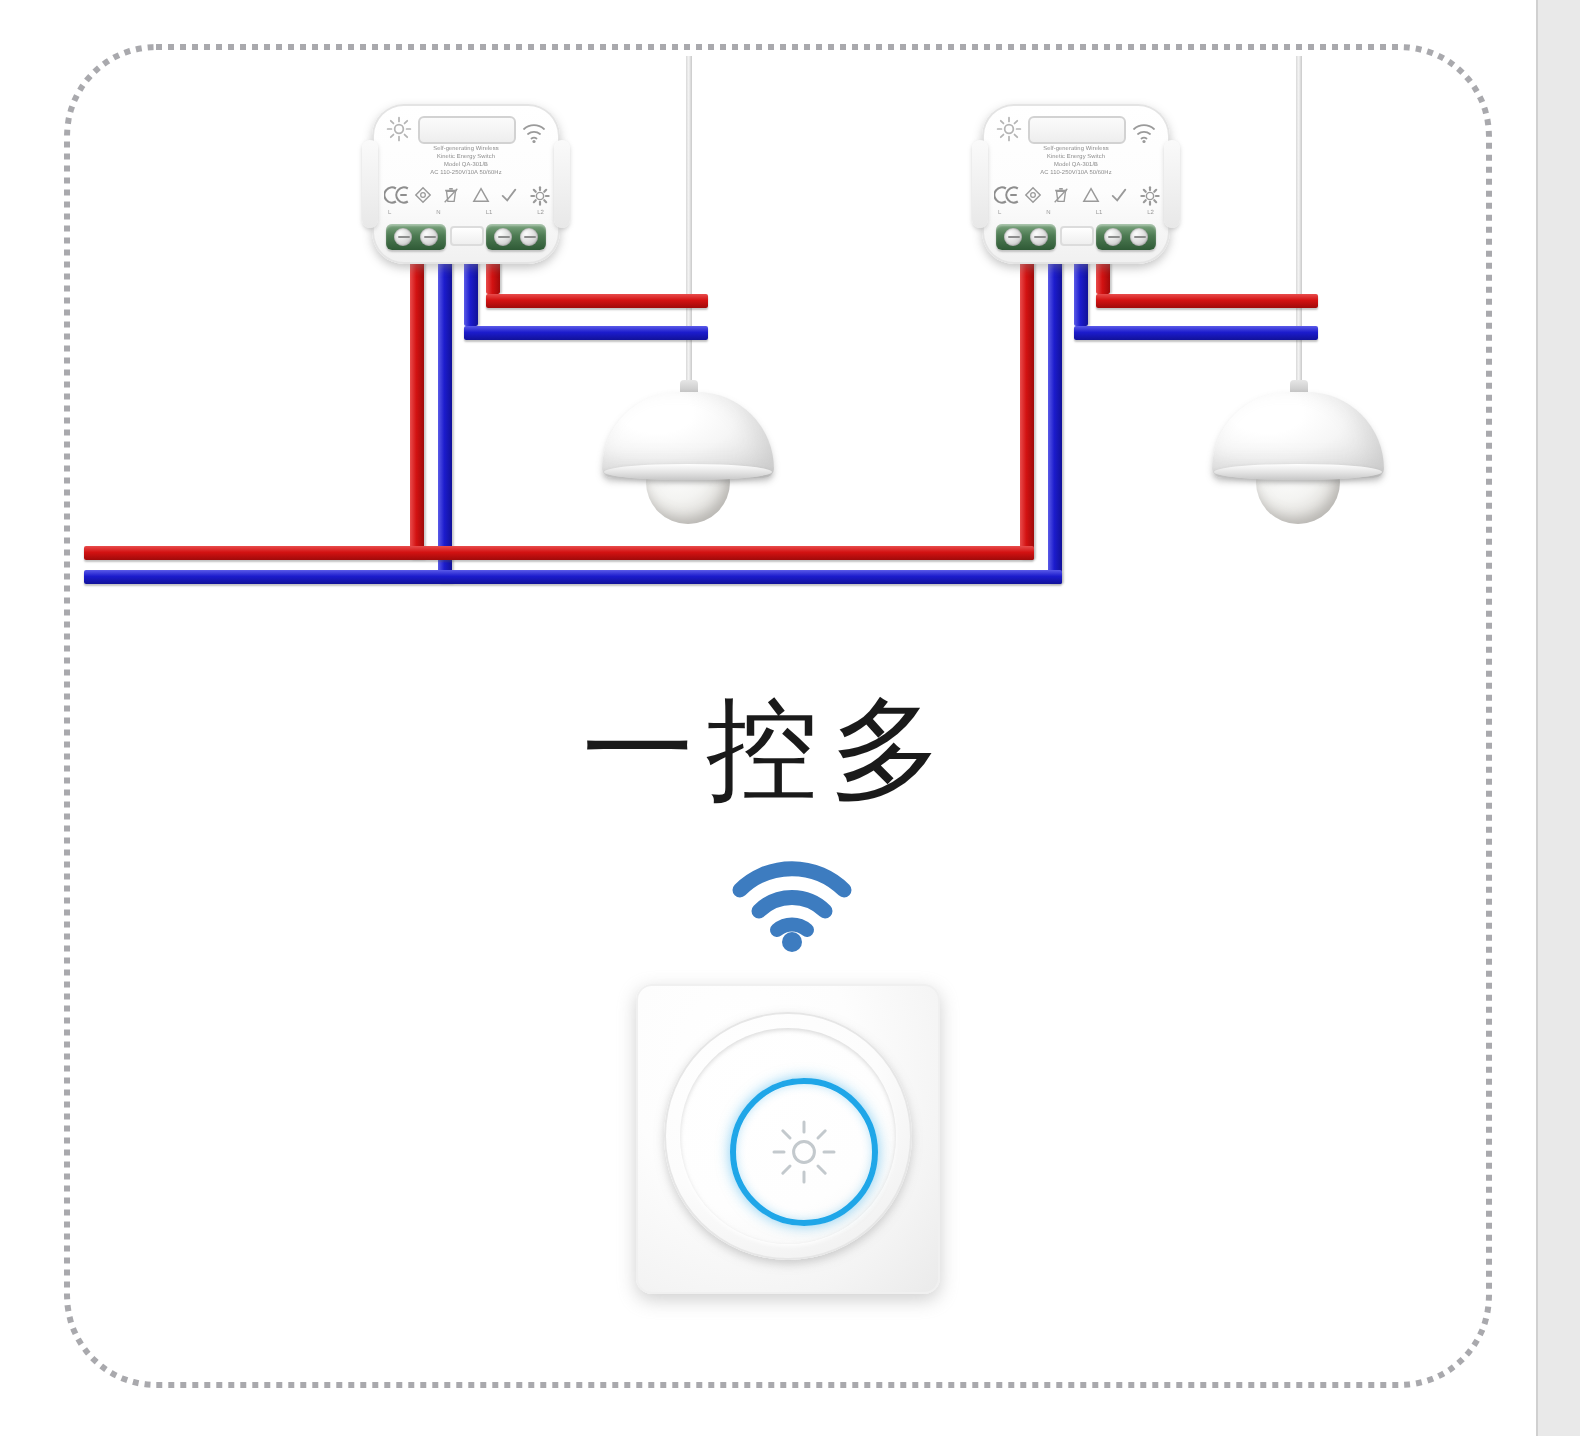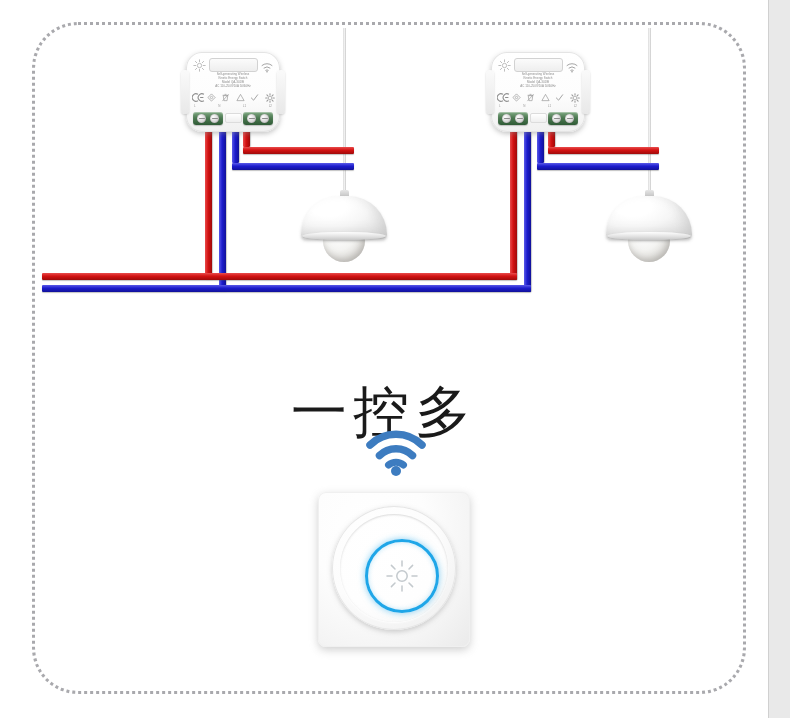--- a/index.html
+++ b/index.html
@@ -252,21 +252,20 @@
   #heading {
     position: absolute;
     left: 0; top: 338px;
     width: 768px;
     text-align: center;
     font-family: "DejaVu Sans", "Liberation Sans", sans-serif;
     font-size: 56px;
     font-weight: 400;
     color: #1a1a1a;
     letter-spacing: 6px;
-    margin-top: 37px;
   }
 
   
   #wifi-icon {
     position: absolute;
     left: 366px; top: 428px;
     width: 60px; height: 48px;
   }
 
   

